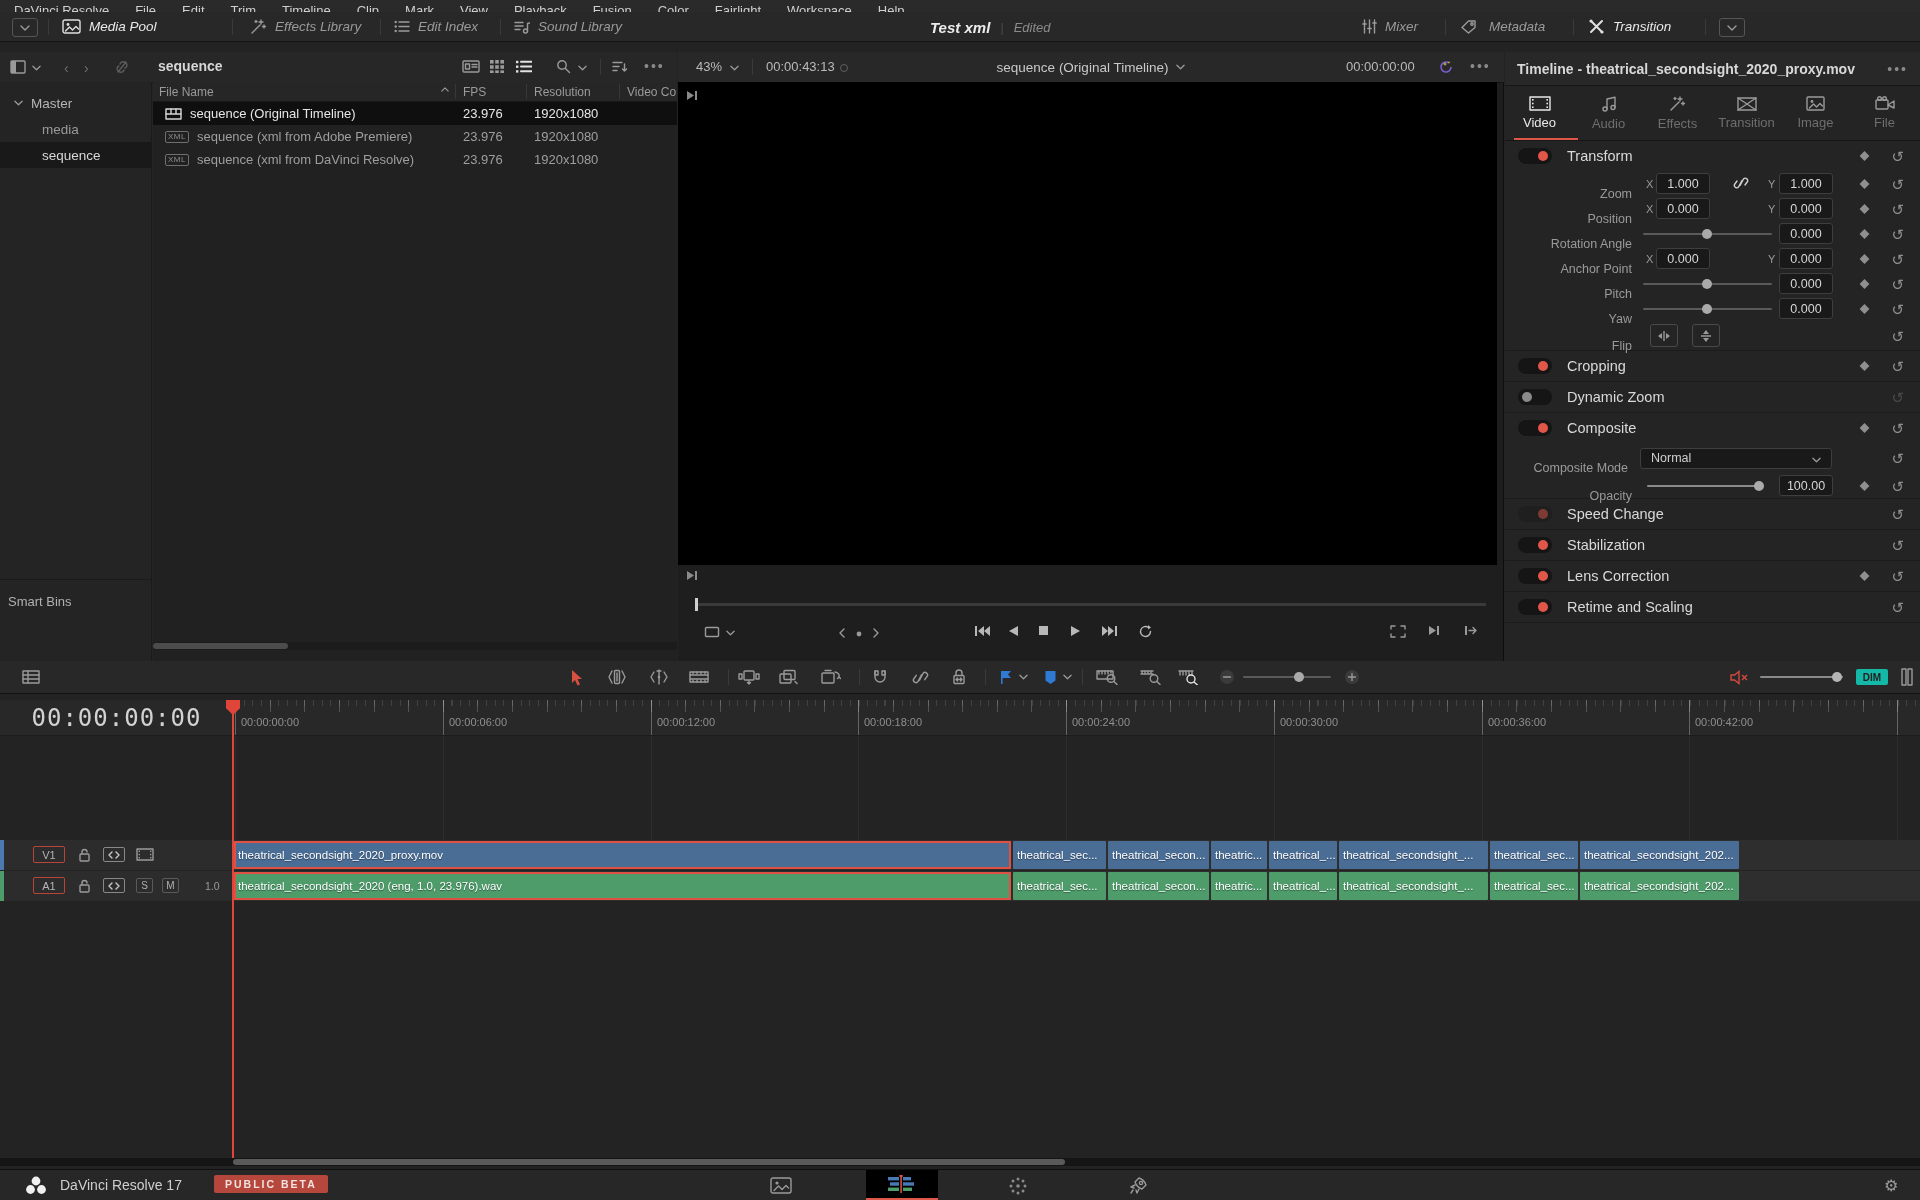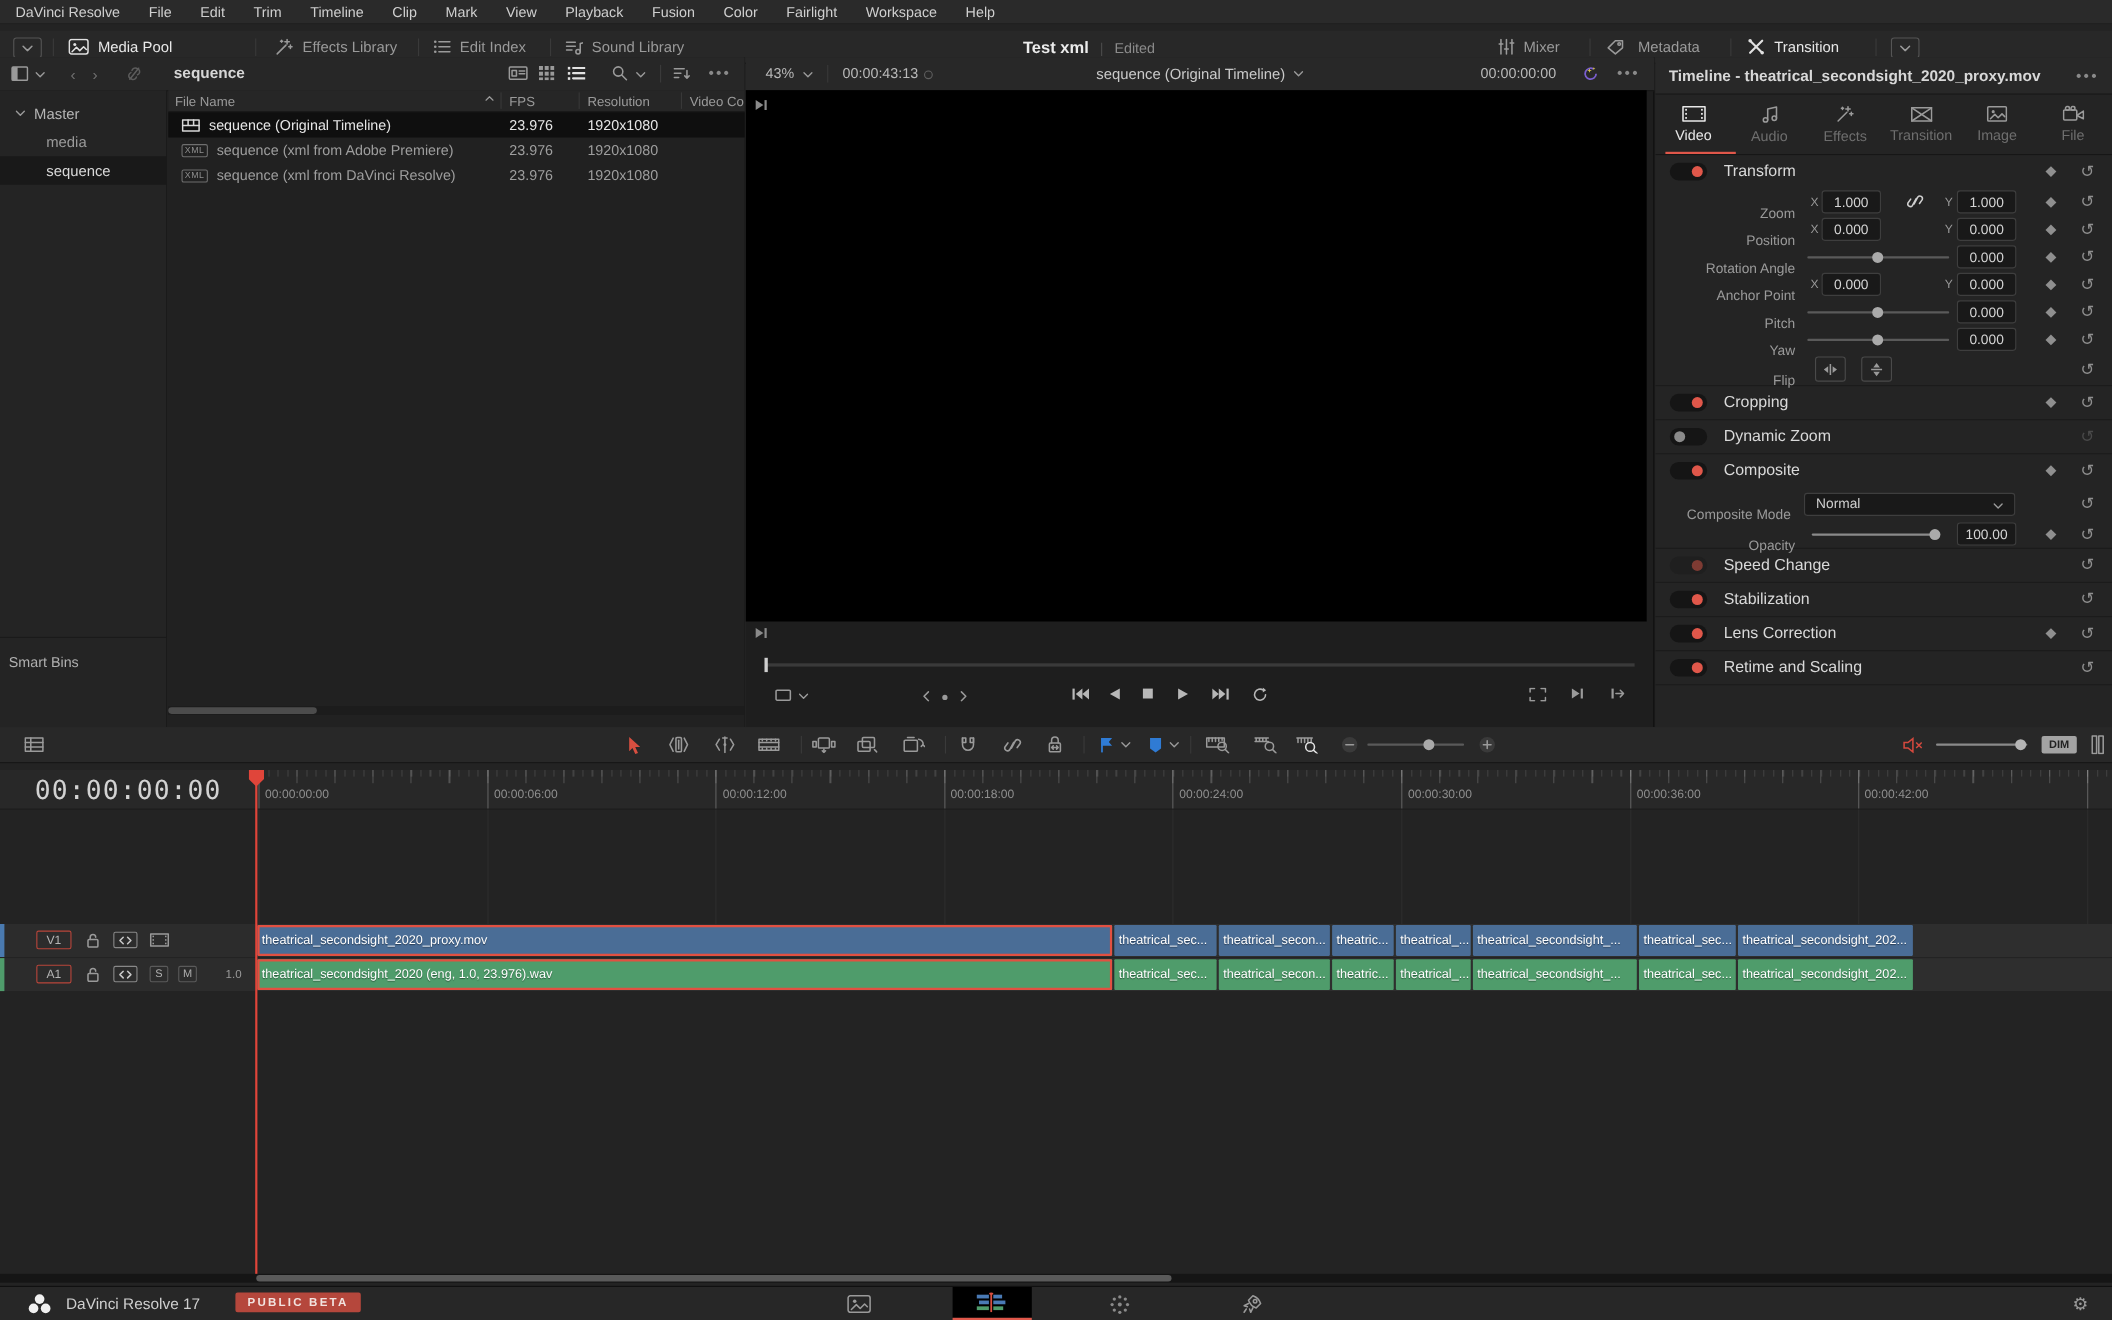--- a/index.html
+++ b/index.html
@@ -14,21 +14,21 @@
   .dots{color:#8a8a8a;font-size:14px;letter-spacing:2px;}
   .vdiv{width:1px;background:#3a3a3a;height:16px;}
 
   
   .menubar{left:0;top:0;width:1920px;height:22px;background:#2a2a2a;display:flex;align-items:center;
            padding-left:10px;box-sizing:border-box;gap:0;border-bottom:1px solid #202020;}
   .menubar .mi{padding:0 13px;color:#cfcfcf;font-size:13px;}
   .menubar .mi:first-child{padding-left:4px;}
 
   
-  .topbar{left:0;top:28px;width:1920px;height:30px;background:#282828;border-bottom:1px solid #141414;box-sizing:border-box;}
+  .topbar{left:0;top:12px;width:1920px;height:30px;background:#282828;border-bottom:1px solid #141414;box-sizing:border-box;font-style:italic;}
   .tb-btn{display:flex;align-items:center;gap:8px;color:#9a9a9a;font-size:13.5px;height:100%;}
   .tb-btn.active{color:#e8e8e8;}
   .tb-btn.active .ic{stroke:#e0e0e0;}
   .tb-btn.active .icf{fill:#e0e0e0;}
   .drop-box{width:24px;height:17px;border:1px solid #555;border-radius:3px;display:flex;align-items:center;justify-content:center;}
   .proj-title{font-weight:bold;color:#ececec;font-size:15px;}
   .proj-status{color:#8b8b8b;font-size:13px;}
 
   
   .media-pool{left:0;top:52px;width:677px;height:609px;background:#242424;border-right:1px solid #0d0d0d;box-sizing:border-box;}
@@ -87,21 +87,21 @@
   .slider-track{position:absolute;height:2px;background:#5a5a5a;border-radius:1px;top:12px;}
   .slider-knob{position:absolute;width:10px;height:10px;border-radius:50%;background:#aaa;top:8px;}
   .ddown{position:absolute;left:135px;width:192px;height:21px;background:#191919;border:1px solid #3e3e3e;border-radius:3px;
          display:flex;align-items:center;color:#cfcfcf;font-size:12.5px;padding-left:10px;box-sizing:border-box;}
   .flipbtn{position:absolute;width:26px;height:21px;border:1px solid #4a4a4a;border-radius:3px;display:flex;align-items:center;justify-content:center;}
 
   
   .toolstrip{left:0;top:661px;width:1920px;height:33px;background:#282828;border-bottom:1px solid #101010;box-sizing:border-box;}
   .ts-ic{position:absolute;top:5px;width:22px;height:22px;display:flex;align-items:center;justify-content:center;}
   .ts-div{position:absolute;top:8px;width:1px;height:16px;background:#3a3a3a;}
-  .dim-btn{position:absolute;left:1856px;top:8px;width:32px;height:16px;background:#a3a3a3;border-radius:2px;
+  .dim-btn{position:absolute;left:1856px;top:8px;width:32px;height:16px;background:#14b8a6;border-radius:2px;
            color:#222;font-size:10px;font-weight:bold;display:flex;align-items:center;justify-content:center;}
 
   
   .timeline{left:0;top:694px;width:1920px;height:475px;background:#232323;}
   .tl-ruler-row{position:absolute;left:0;top:6px;width:1920px;height:36px;background:#282828;border-bottom:1px solid #1c1c1c;box-sizing:border-box;}
   .big-tc{position:absolute;left:0;top:0;width:233px;height:36px;display:flex;align-items:center;justify-content:center;
           font-family:"DejaVu Sans Mono",monospace;font-size:24px;color:#d2d2d2;letter-spacing:1px;}
   .ruler{position:absolute;left:233px;top:0;width:1687px;height:35px;
     background-image:
       repeating-linear-gradient(90deg, rgba(255,255,255,.28) 0 1px, transparent 1px 207.77px),

